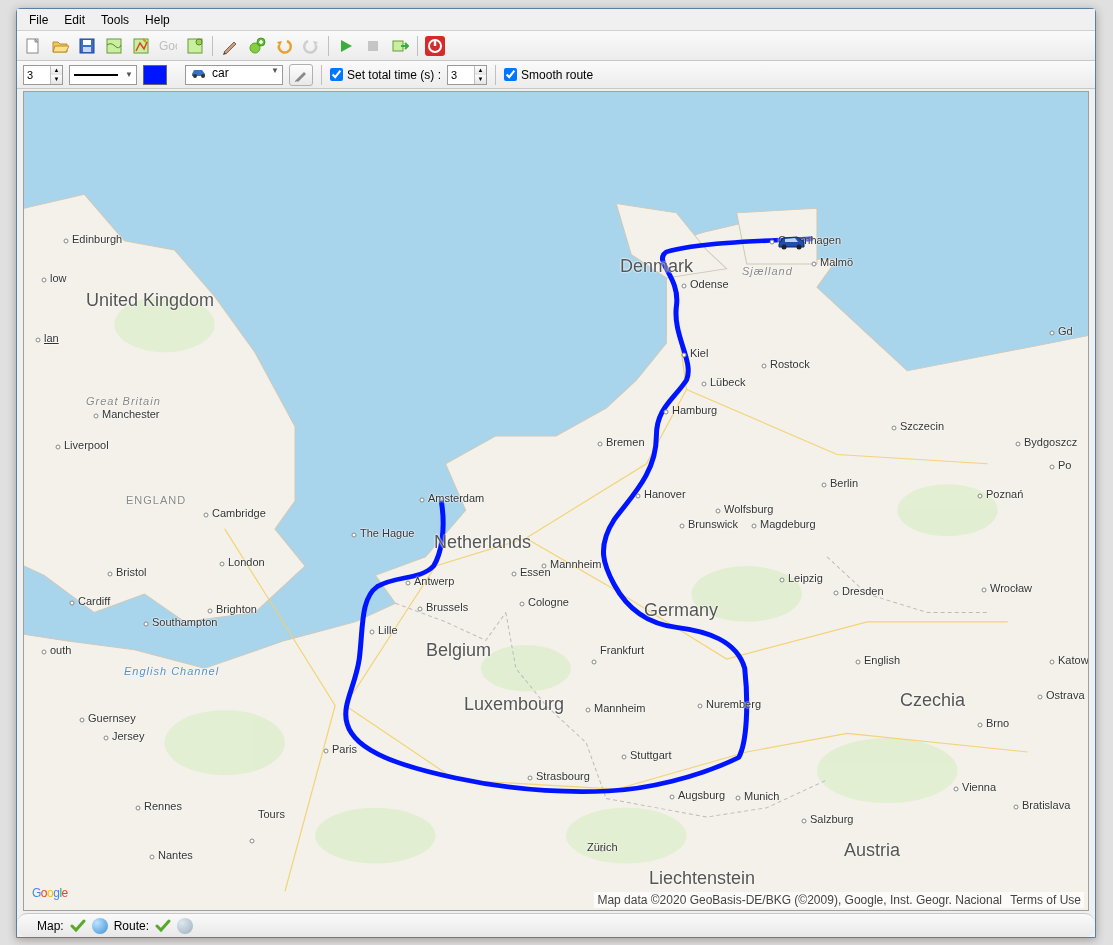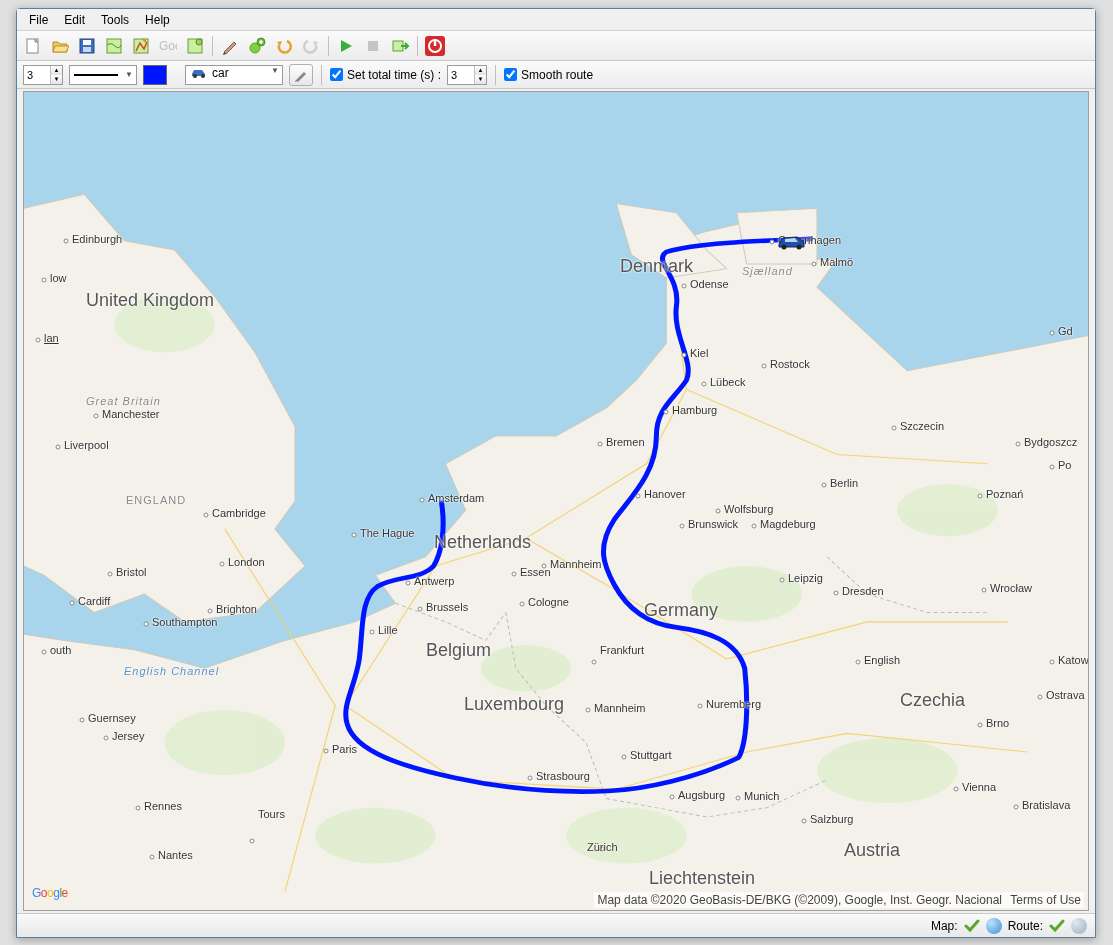--- a/index.html
+++ b/index.html
@@ -38,21 +38,21 @@
 .maplabel{position:absolute;font-size:11px;color:#333;white-space:nowrap;text-shadow:0 0 2px #fff,0 0 2px #fff;}
 .country{font-size:18px;color:#555;font-weight:500;}
 .country.big{font-size:18px;}
 .citydot{position:absolute;width:5px;height:5px;background:#fff;border:1px solid #888;border-radius:50%;transform:translate(-50%,-50%);}
 .route{fill:none;stroke:#0015ff;stroke-width:5;stroke-linecap:round;stroke-linejoin:round;}
 .car-icon{position:absolute;width:30px;height:16px;}
 .google-logo{position:absolute;left:8px;bottom:8px;font-size:18px;font-weight:500;letter-spacing:-.5px;}
 .google-logo span:nth-child(1){color:#4285F4}.google-logo span:nth-child(2){color:#EA4335}.google-logo span:nth-child(3){color:#FBBC05}.google-logo span:nth-child(4){color:#4285F4}.google-logo span:nth-child(5){color:#34A853}.google-logo span:nth-child(6){color:#EA4335}
 .attrib{position:absolute;right:4px;bottom:2px;font-size:10px;color:#444;background:rgba(255,255,255,.7);padding:1px 3px;}
 .attrib a{color:#444;}
-.statusbar{height:24px;background:linear-gradient(#fafafa,#e8e8e8);border-top:1px solid #c8c8c8;display:flex;align-items:center;justify-content:flex-end;padding:0 8px;gap:6px;}
+.statusbar{height:24px;background:linear-gradient(#fafafa,#e8e8e8);border-top:1px solid #c8c8c8;display:flex;align-items:center;justify-content:flex-start;padding:0 20px;gap:6px;border-radius:10px;}
 .check-ico{width:16px;height:16px;display:inline-block;}
 .globe-ico{width:16px;height:16px;border-radius:50%;background:radial-gradient(circle at 30% 30%,#bde3ff,#3a8fd4);display:inline-block;position:relative;}
 .globe-ico.dim{filter:grayscale(.6) opacity(.6);}
 </style>
 </head>
 <body>
 
 <div class="window">
 
 

